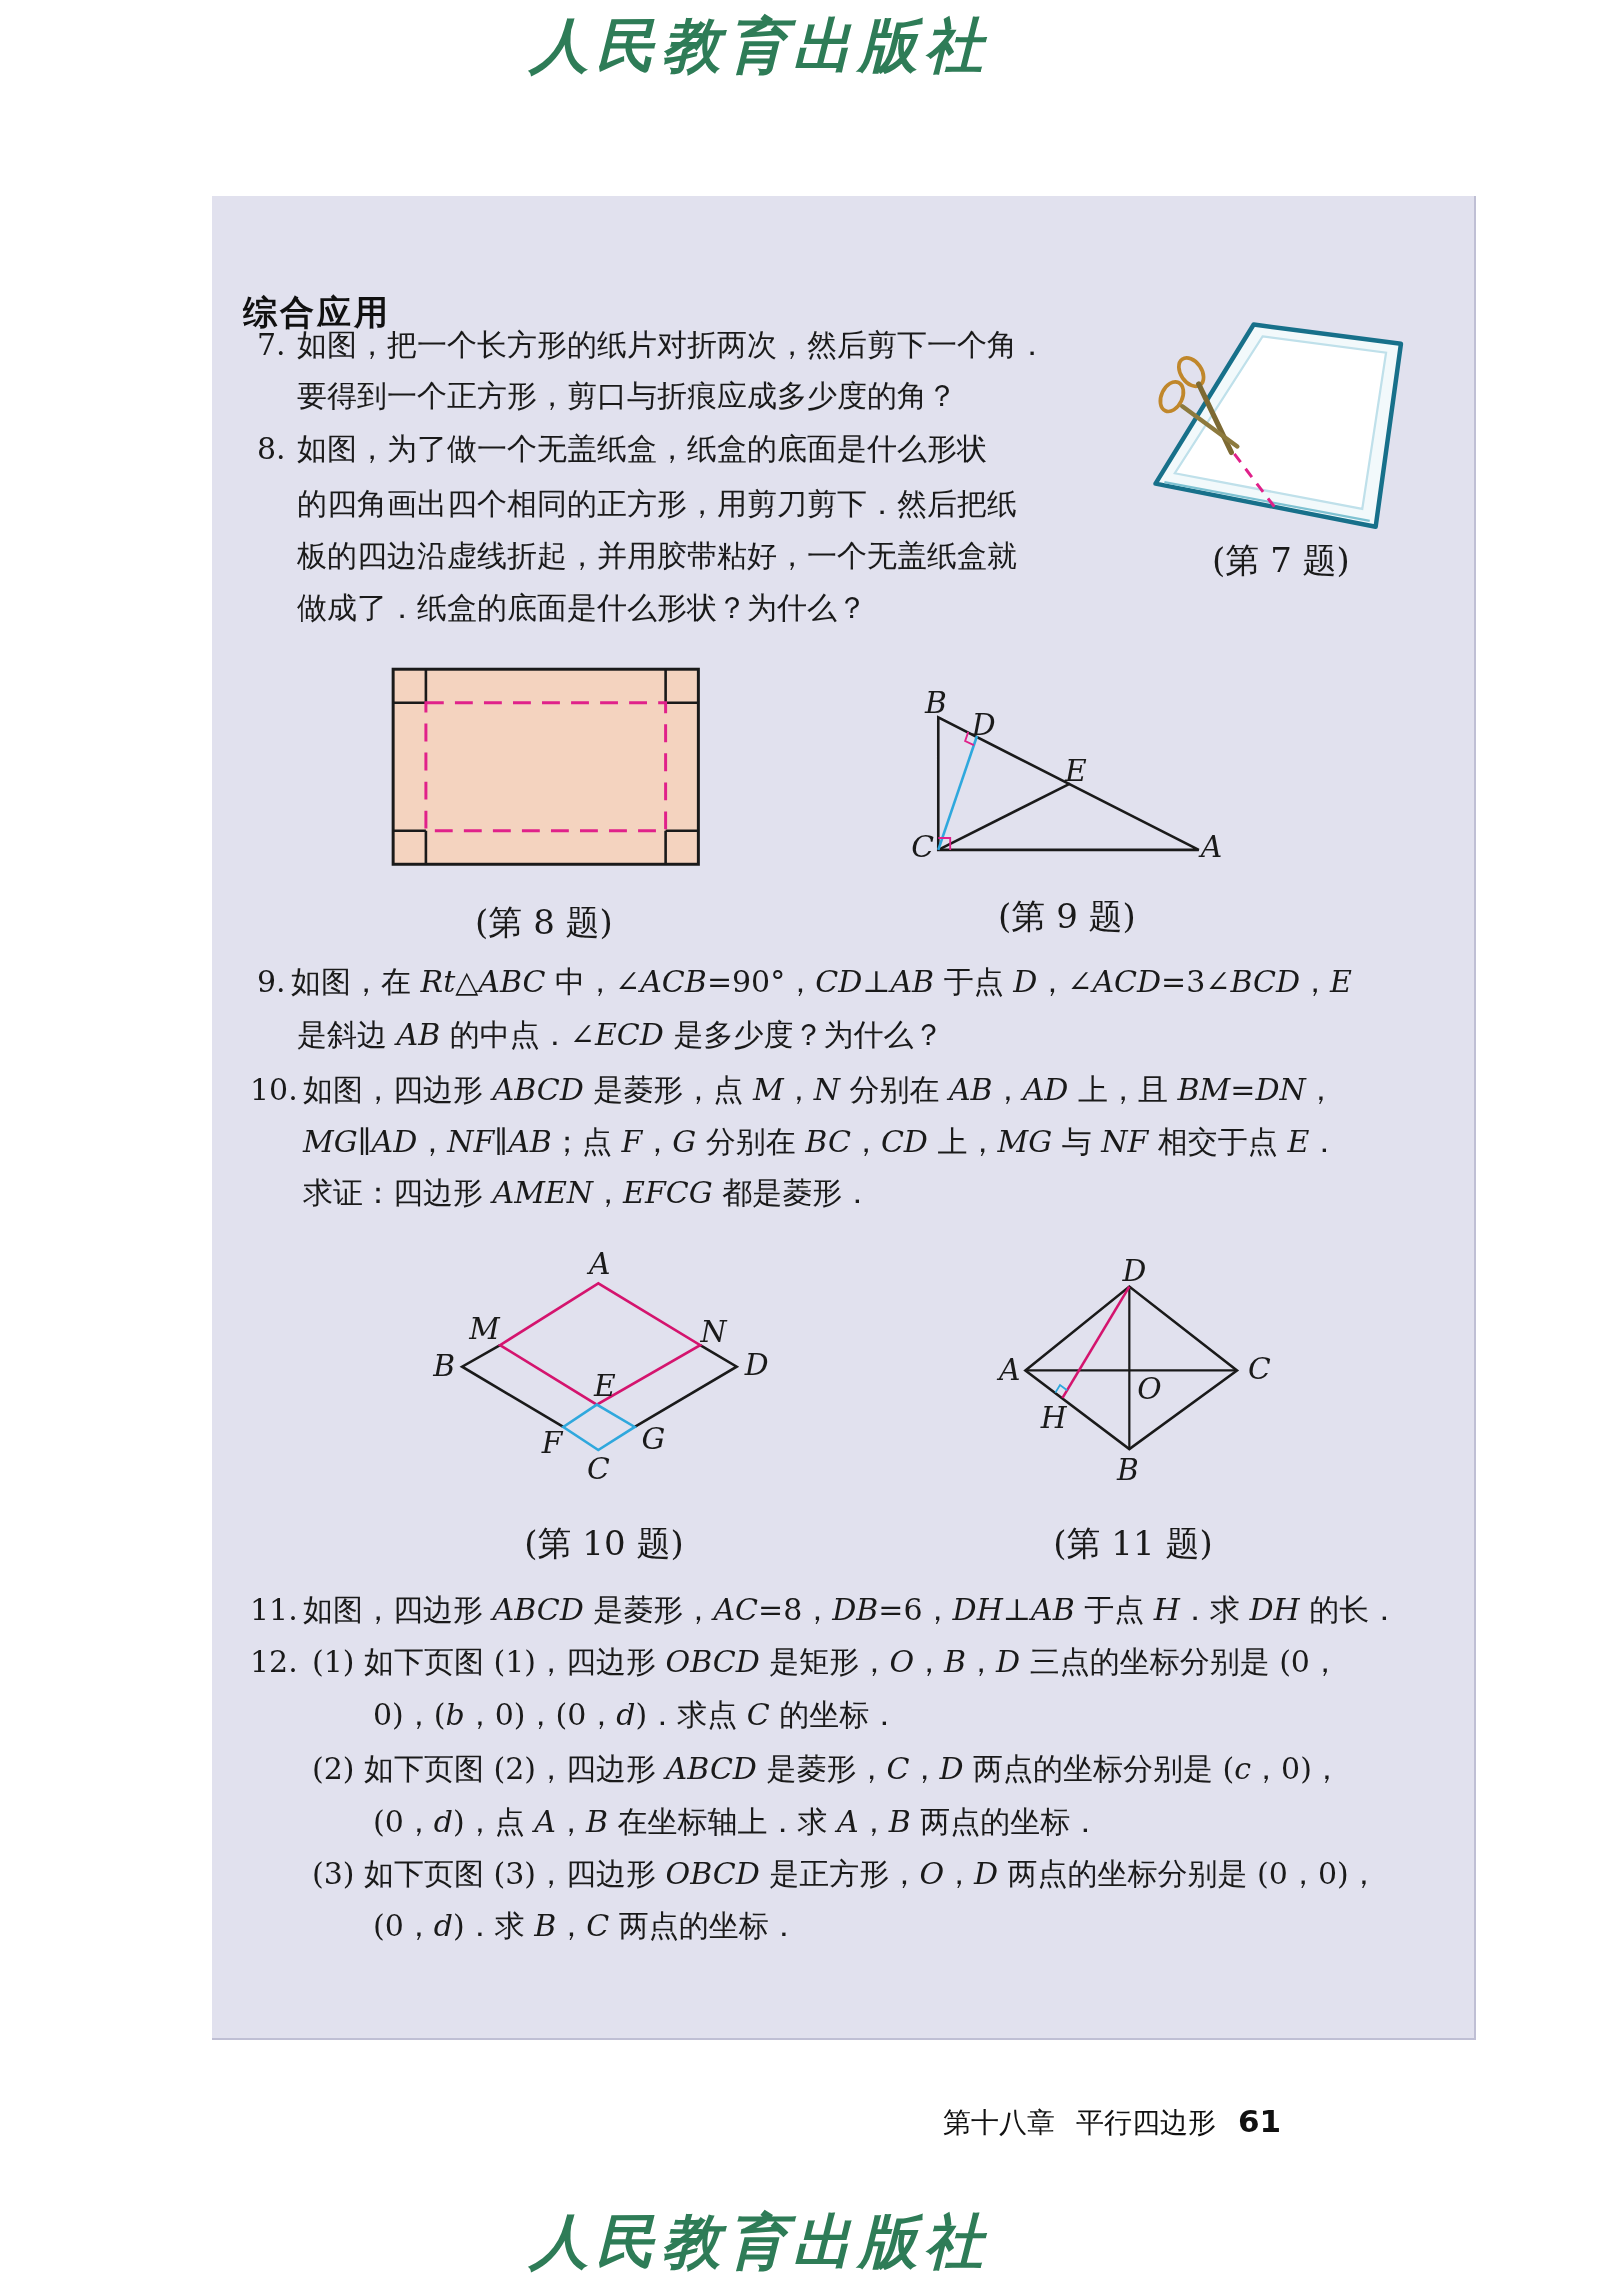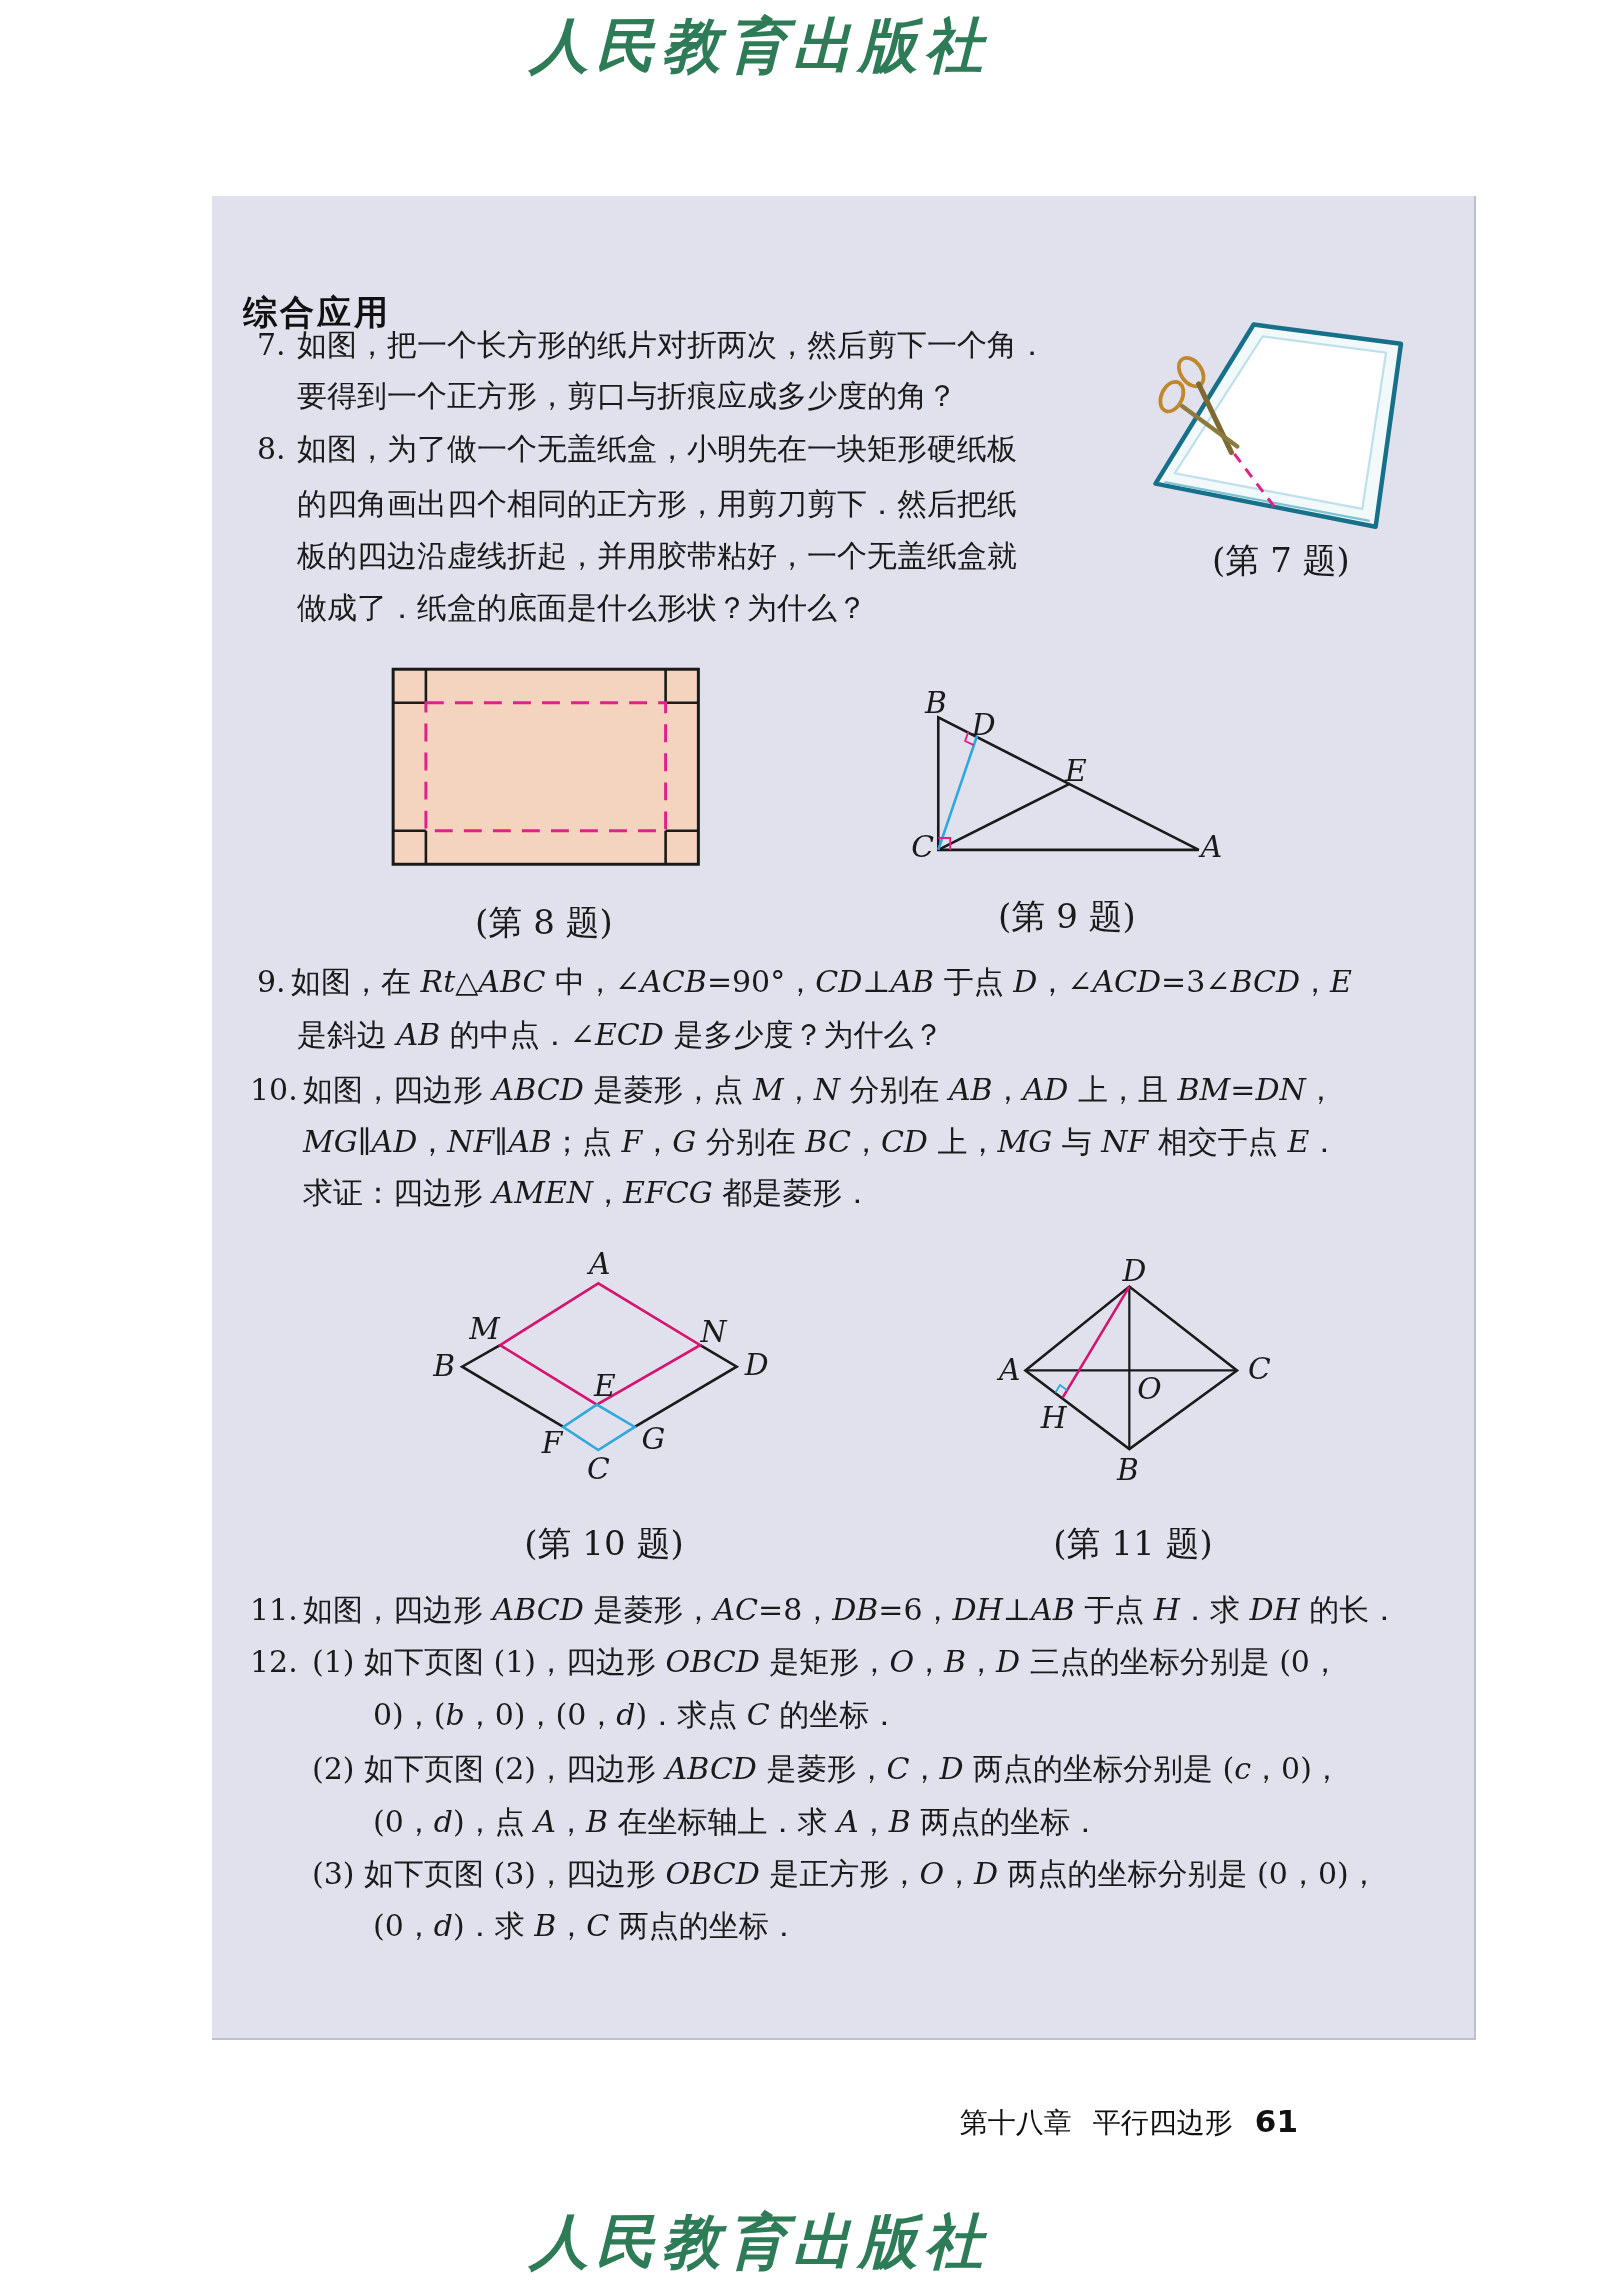--- a/index.html
+++ b/index.html
@@ -12,42 +12,42 @@
   .logo.bottom{top:2203px;}
   .panel{position:absolute;left:212px;top:196px;width:1262px;height:1842px;
          background:#e1e1ee;border-right:2.2px solid #bfbfd4;border-bottom:2.2px solid #bfbfd4;}
   .heading{position:absolute;left:243px;top:290px;margin:0;font-family:"DejaVu Sans","Liberation Sans",sans-serif;
            font-weight:700;font-size:34px;letter-spacing:3px;color:#111;}
   .tl{position:absolute;white-space:nowrap;font-size:30px;line-height:36px;}
   .tl em{font-style:italic;}
   .cap{position:absolute;transform:translateX(-50%);white-space:nowrap;font-size:34px;}
   .fig{position:absolute;}
   .fig text{font-family:"DejaVu Serif",serif;font-style:italic;font-size:40px;fill:#1a1a1a;text-anchor:middle;}
-  .footer{position:absolute;left:926px;top:2103px;width:372px;text-align:right;white-space:nowrap;
+  .footer{position:absolute;left:926px;top:2103px;width:372px;text-align:center;white-space:nowrap;
           font-size:28px;color:#111;}
   .footer .chap{margin-right:21px;}
   .footer .pageno{font-family:"DejaVu Sans","Liberation Sans",sans-serif;font-weight:700;font-size:31px;margin-left:22px;}
 </style>
 </head>
 <body>
 
 <div class="page">
 
   <div class="logo top">人民教育出版社</div>
 
   <div class="panel"></div>
 
   <h2 class="heading">综合应用</h2>
 
   <div class="tl" style="left:257px;top:327px">7.</div>
   <div class="tl" style="left:297px;top:327px">如图，把一个长方形的纸片对折两次，然后剪下一个角．</div>
   <div class="tl" style="left:297px;top:378px">要得到一个正方形，剪口与折痕应成多少度的角？</div>
 
   <div class="tl" style="left:257px;top:431px">8.</div>
-  <div class="tl" style="left:297px;top:431px">如图，为了做一个无盖纸盒，小明先在一块矩形硬纸板</div>
+  <div class="tl" style="left:297px;top:431px">如图，为了做一个无盖纸盒，纸盒的底面是什么形状</div>
   <div class="tl" style="left:297px;top:486px">的四角画出四个相同的正方形，用剪刀剪下．然后把纸</div>
   <div class="tl" style="left:297px;top:538px">板的四边沿虚线折起，并用胶带粘好，一个无盖纸盒就</div>
   <div class="tl" style="left:297px;top:590px">做成了．纸盒的底面是什么形状？为什么？</div>
 
   <svg class="fig" style="left:1145px;top:294px" width="320" height="238" viewBox="1540 395 430 320">
     <path d="M1686,436 L1884,462 L1850,708 L1554,650 Z" fill="#f2f9fb" stroke="#17708a" stroke-width="6" stroke-linejoin="round"></path>
     <path d="M1566,648 L1842,700" stroke="#7fc2d2" stroke-width="3" fill="none"></path>
     <path d="M1698,452 L1864,474 L1832,684 L1580,636 Z" fill="#ffffff" stroke="#bfe0ea" stroke-width="3"></path>
     <g>
       <ellipse cx="1602" cy="500" rx="14" ry="21" fill="none" stroke="#c0872b" stroke-width="5" transform="rotate(-35 1602 500)"></ellipse>

